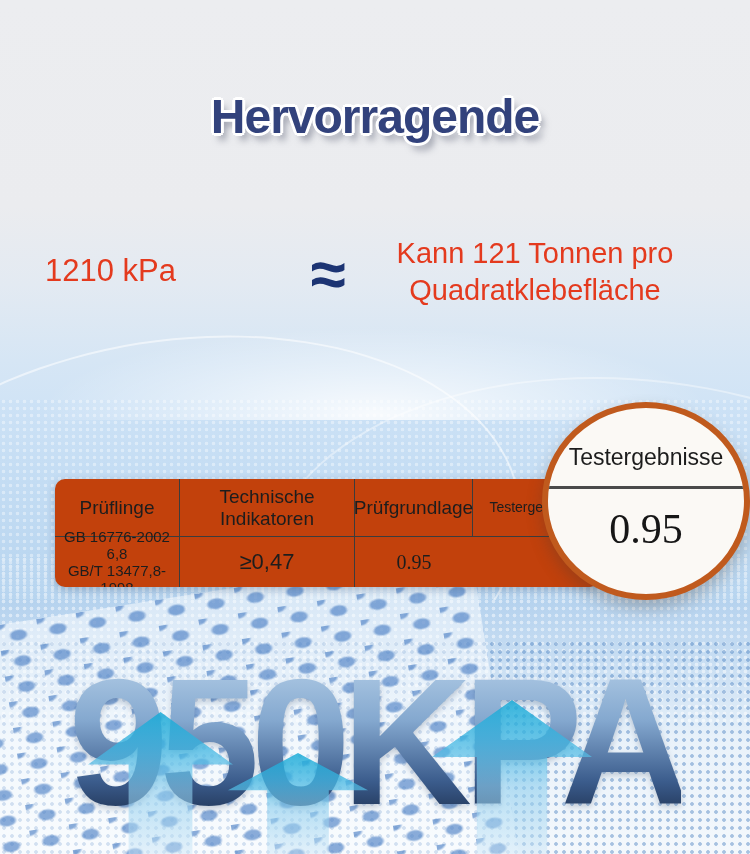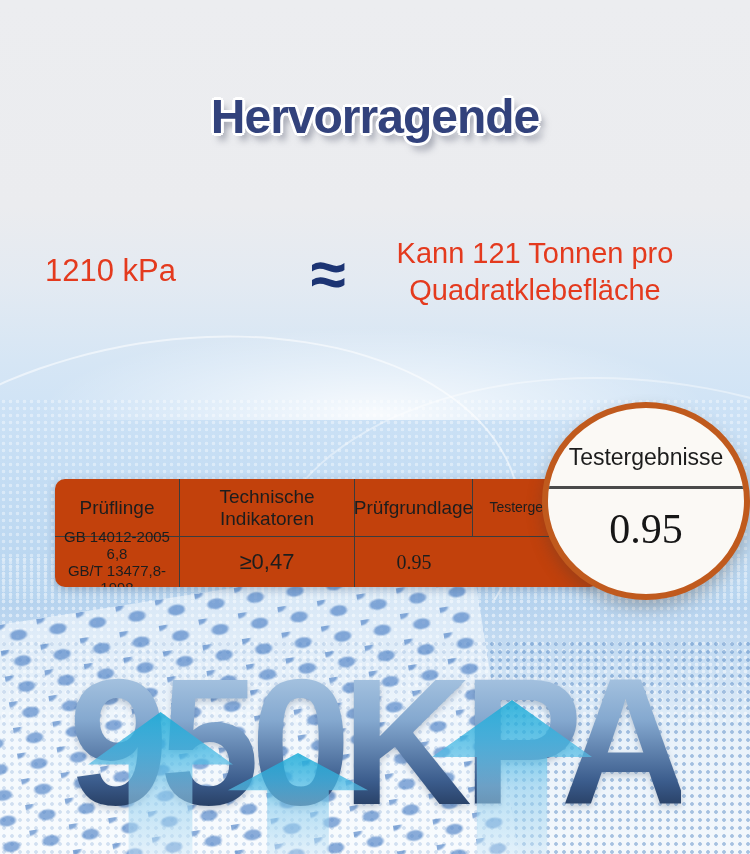--- a/index.html
+++ b/index.html
@@ -115,21 +115,21 @@
     <div>Quadratklebefläche</div>
   </div>
 
   <div class="table-card">
     <div class="cell hdr">Prüflinge</div>
     <div class="cell hdr">Technische Indikatoren</div>
     <div class="cell hdr">Prüfgrundlage</div>
     <div class="cell hdr hdr-small last-col">Testergebnisse</div>
 
     <div class="cell data-row cell-basis">
-      <div>GB 14012-2005 6,8</div>
+      <div>GB 16776-2002 6,8</div>
       <div>GB/T 13477,8-1998</div>
     </div>
     <div class="cell data-row cell-indicator">≥0,47</div>
     <div class="cell data-row cell-result last-col">0.95</div>
   </div>
 
   <div class="magnifier">
     <div class="magnifier-label">Testergebnisse</div>
     <div class="magnifier-divider"></div>
     <div class="magnifier-value">0.95</div>

